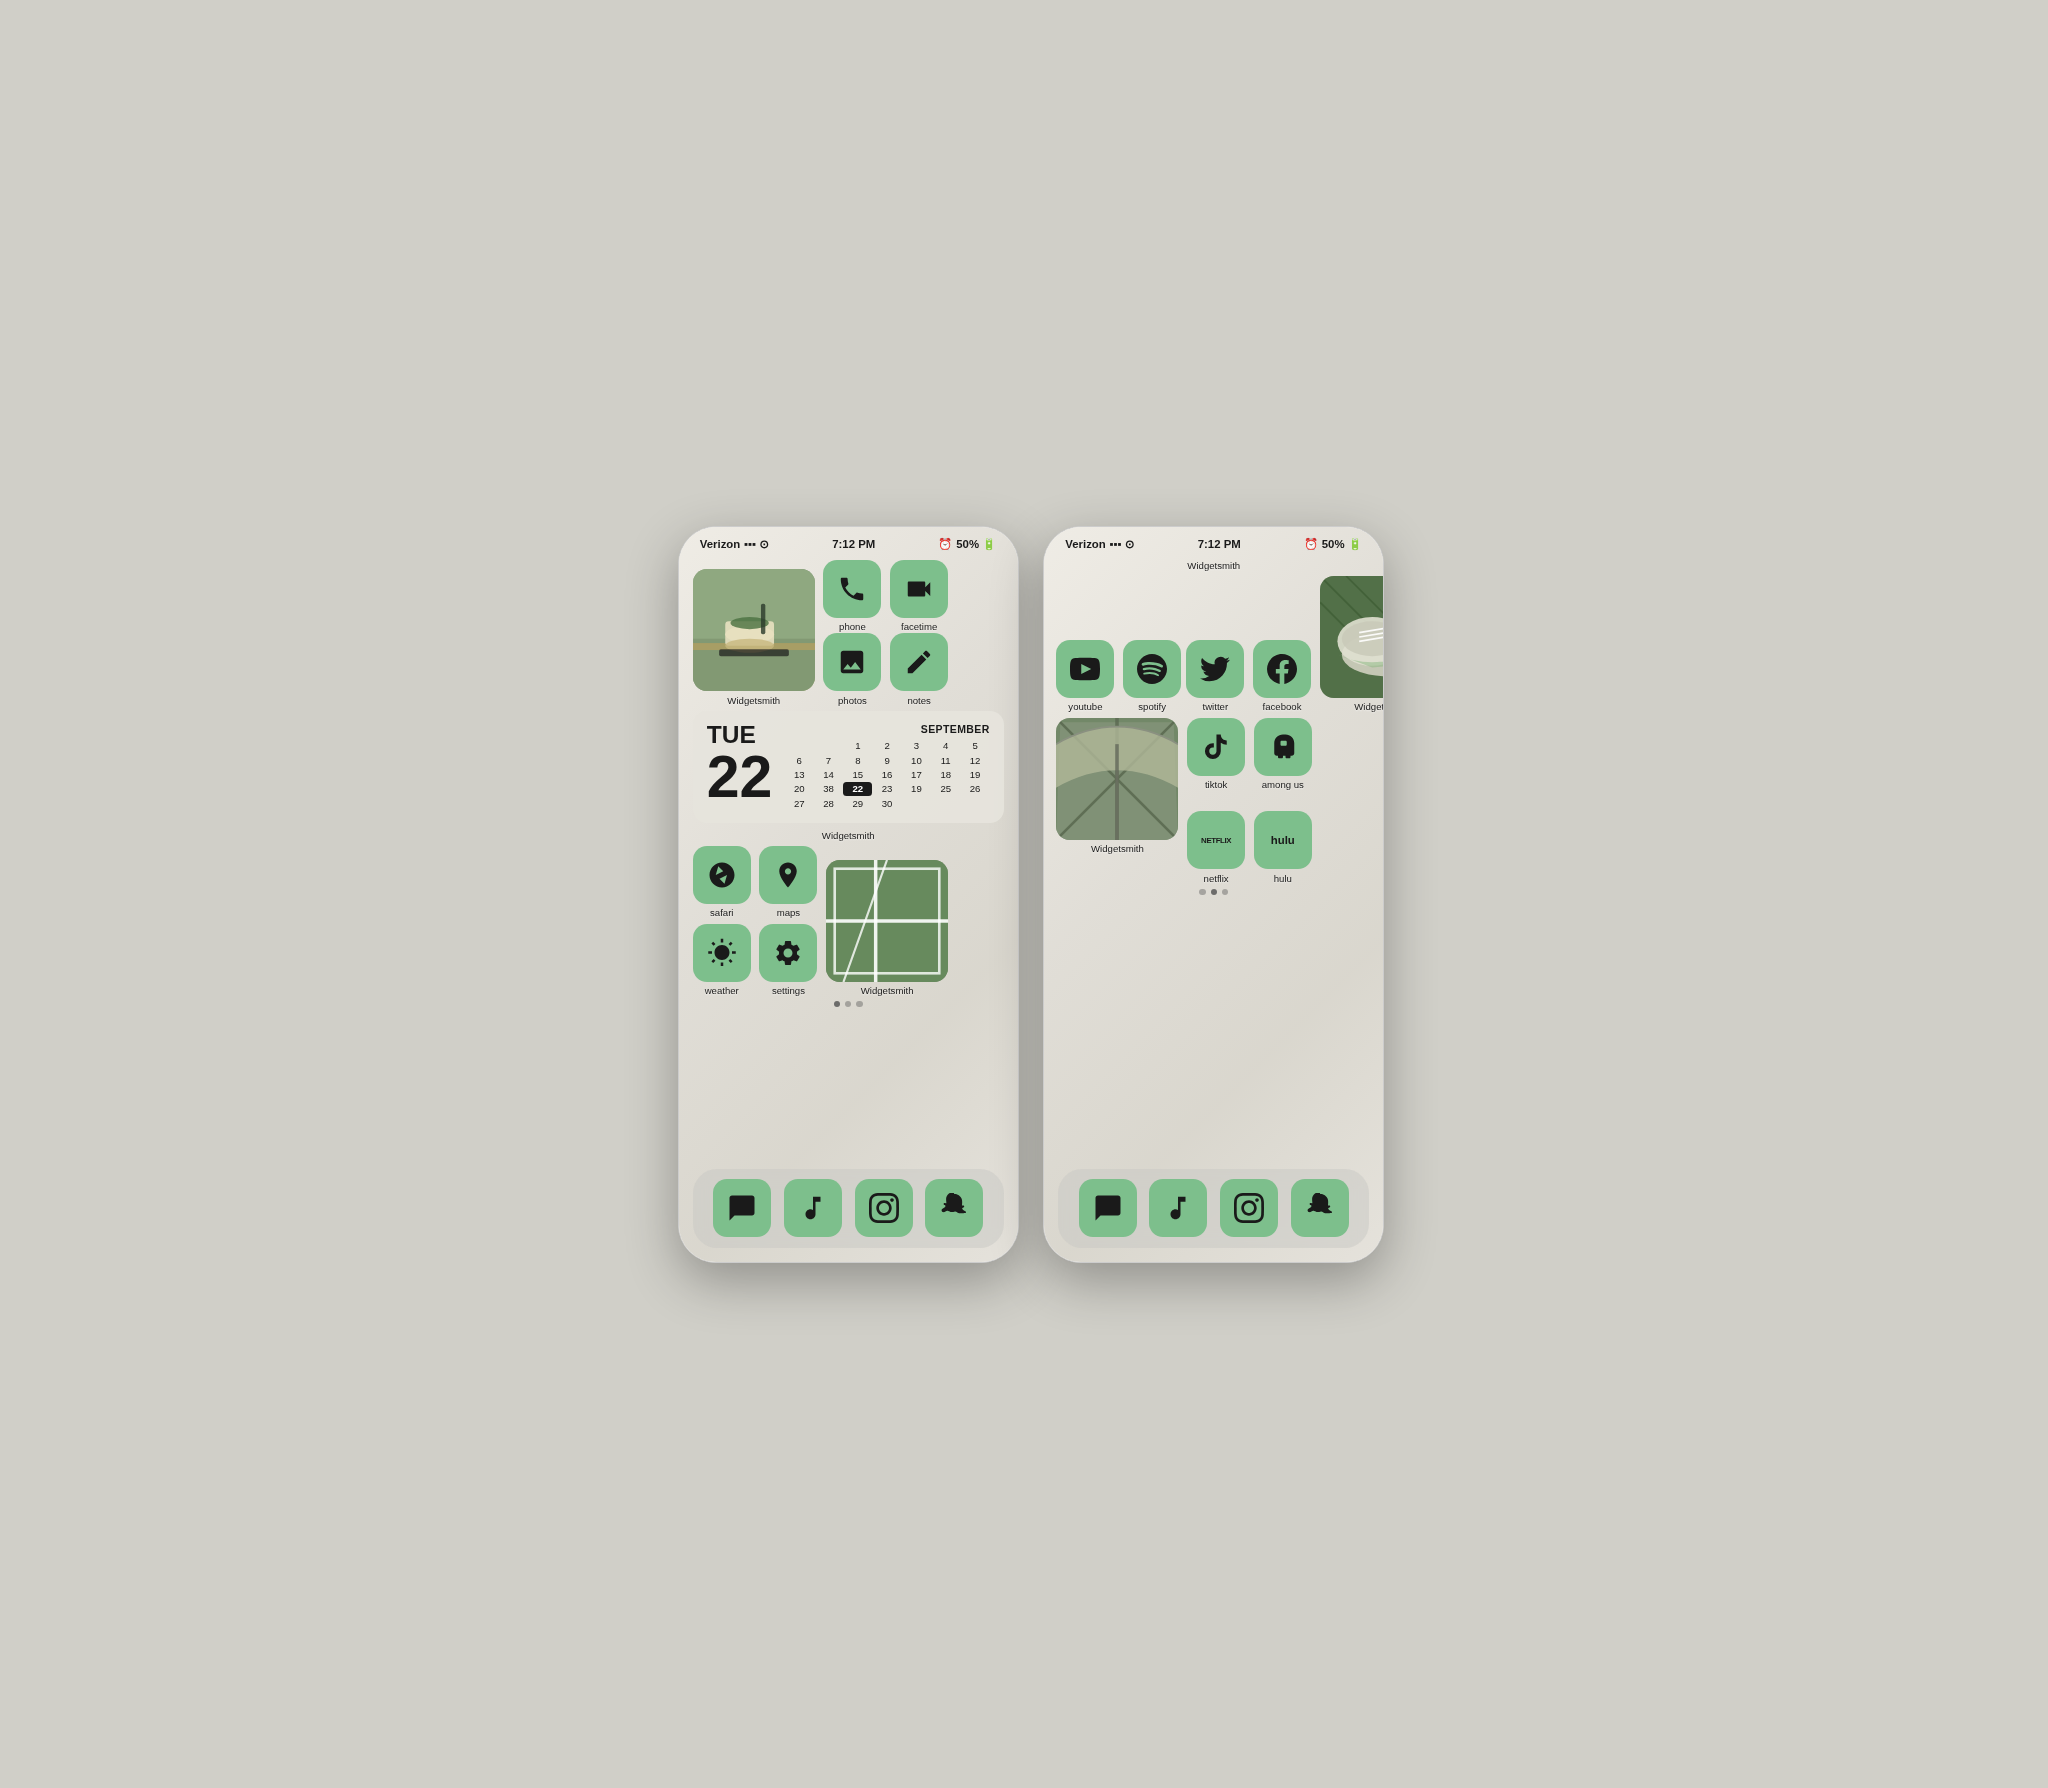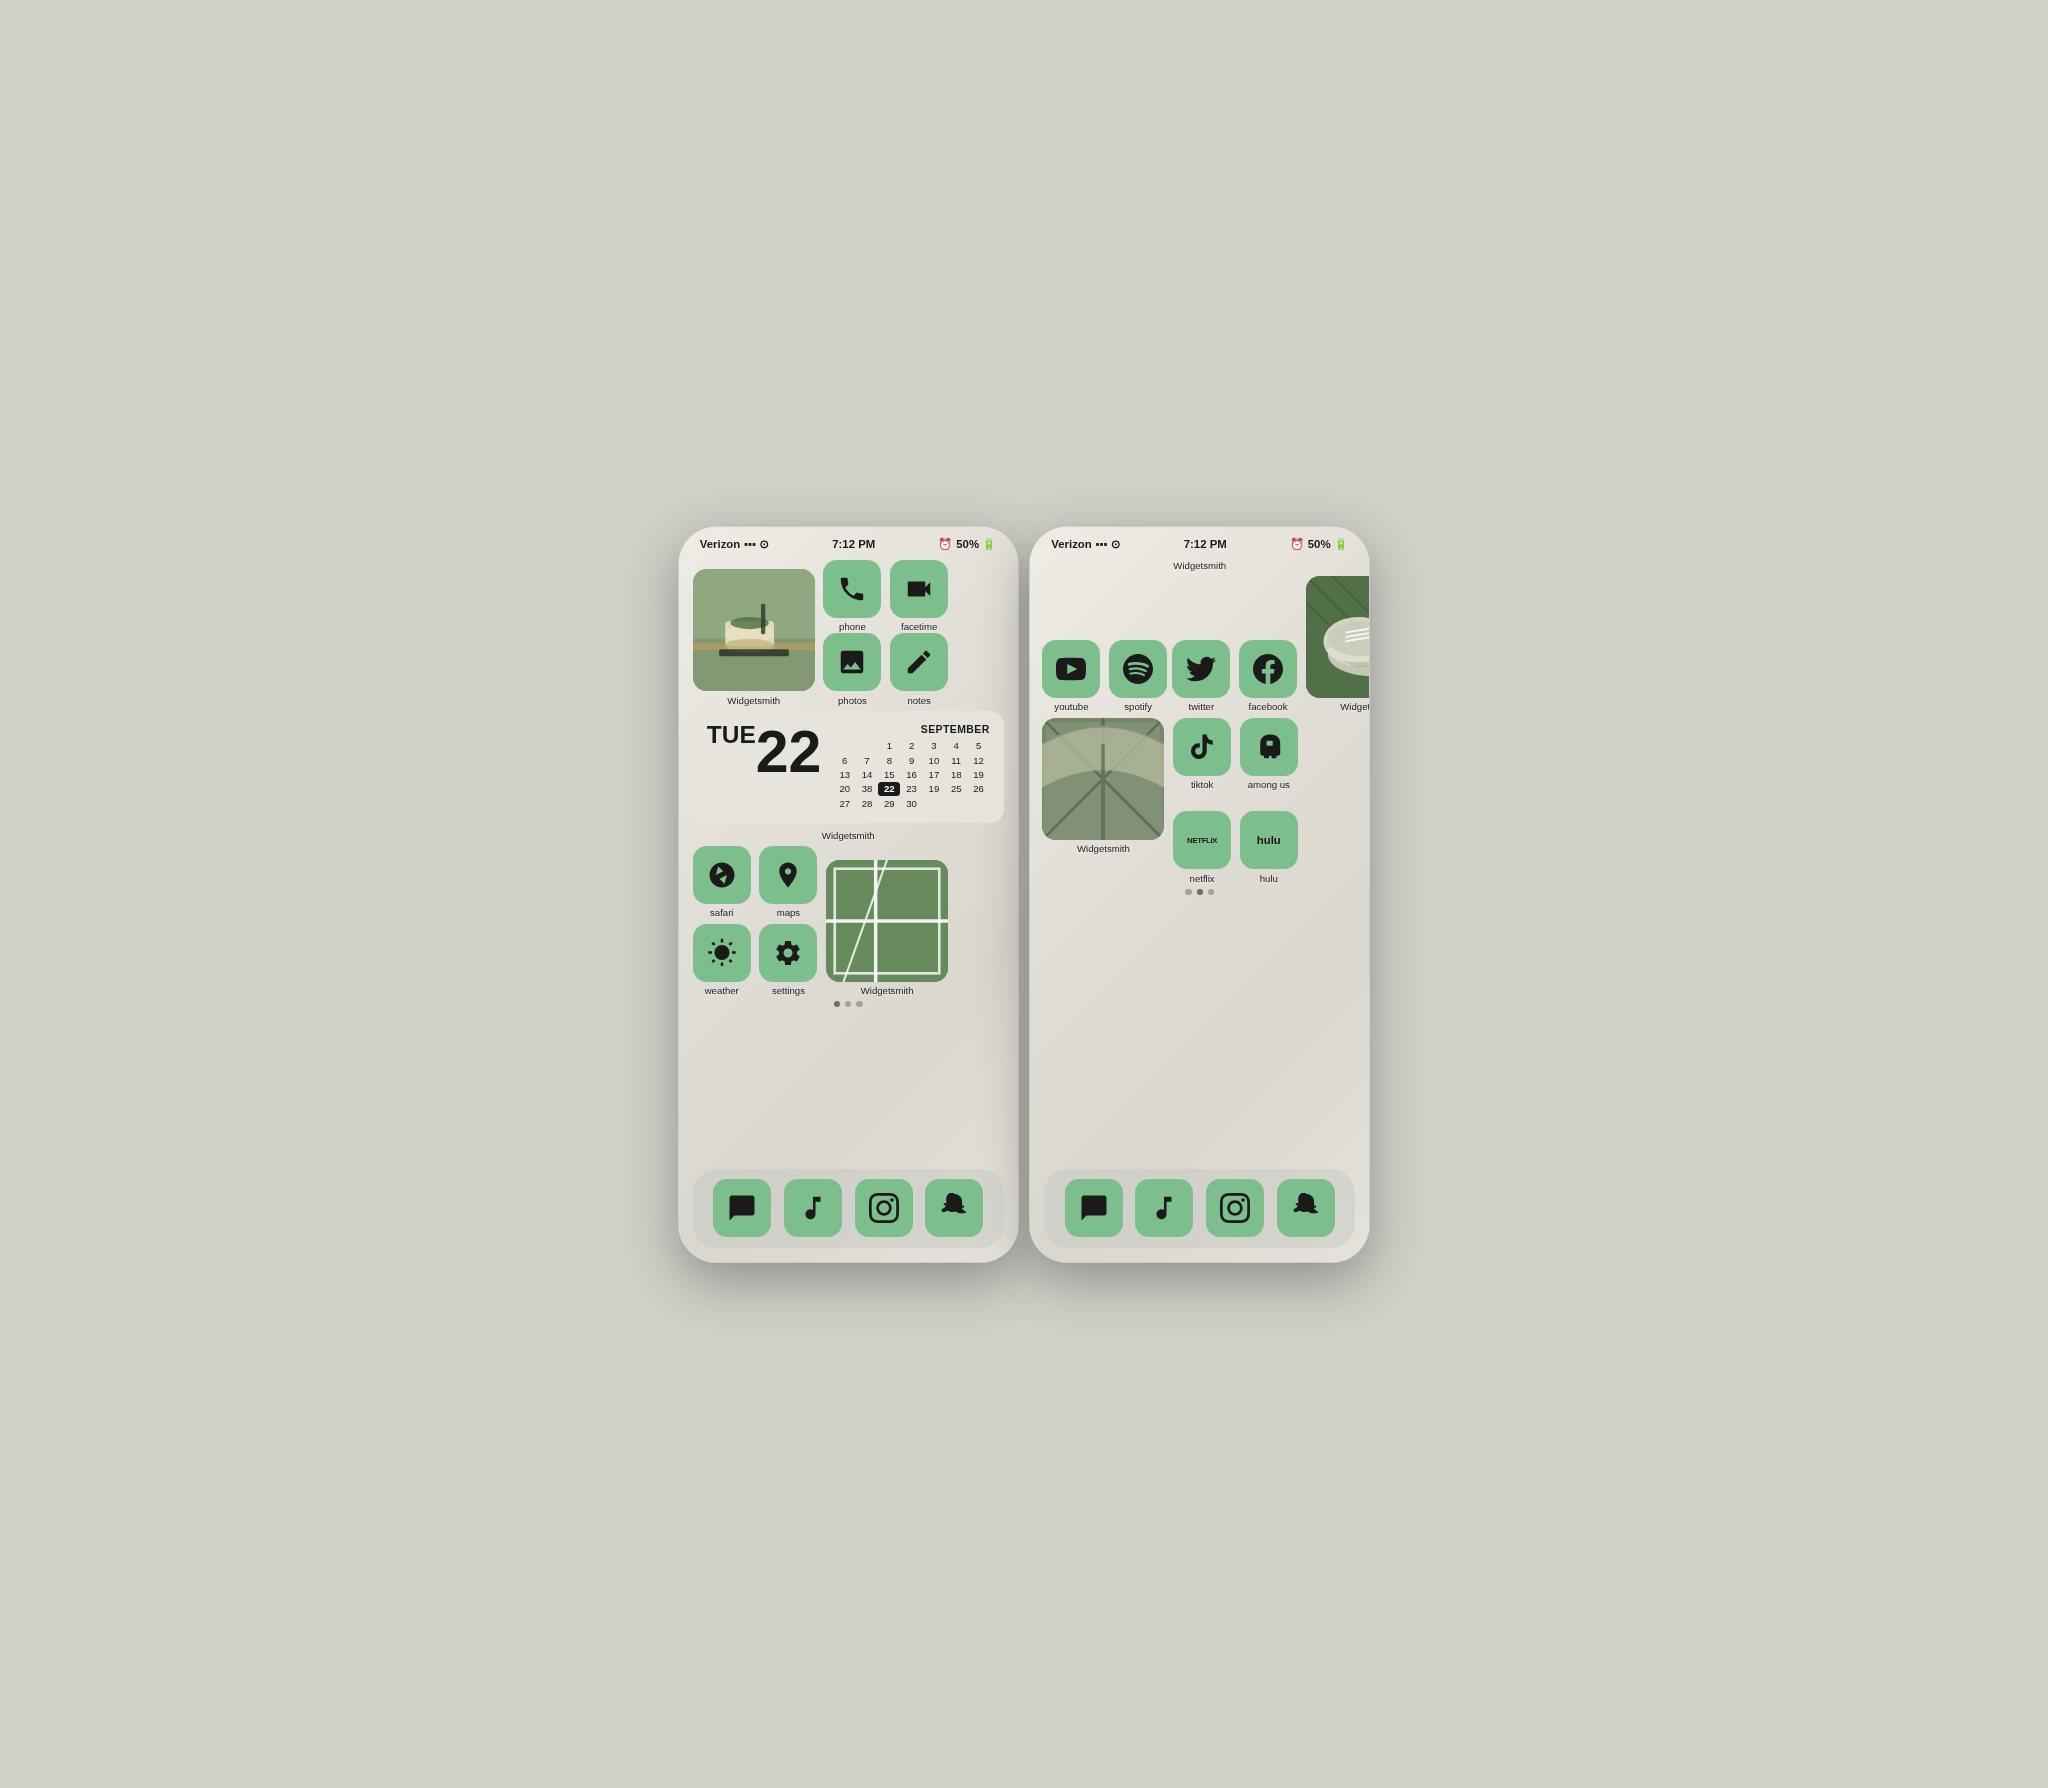--- a/index.html
+++ b/index.html
@@ -17,20 +17,21 @@
     }
     .phone {
       width: 341px;
       height: 737px;
       background: #fff;
       border-radius: 38px;
       overflow: hidden;
       position: relative;
       box-shadow: 0 17.5px 52px rgba(0,0,0,0.3);
       border: 1.7px solid #ccc;
+      margin-left: 14px;
     }
     .phone-bg {
       position: absolute;
       inset: 0;
       background: #e8e6e0;
     }
     .phone-bg-texture {
       position: absolute;
       inset: 0;
       background: linear-gradient(135deg, #f0ede6 0%, #e0ddd6 40%, #d8d5cc 70%, #e5e2db 100%);
@@ -82,20 +83,21 @@
       background: rgba(230,228,220,0.92);
       border-radius: 14px;
       padding: 12.2px 14px;
       margin-bottom: 7px;
       display: flex;
       gap: 12.2px;
       align-items: flex-start;
     }
     .cal-day-big {
       display: flex;
+      flex-direction: column;
       align-items: flex-start;
     }
     .cal-day-name {
       font-size: 24.5px;
       font-weight: 700;
       color: #1a1a1a;
       line-height: 1;
     }
     .cal-day-num {
       font-size: 59px;

